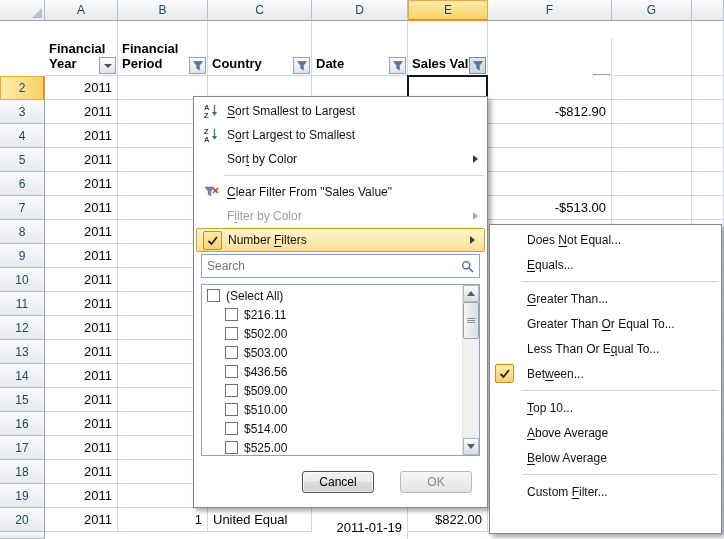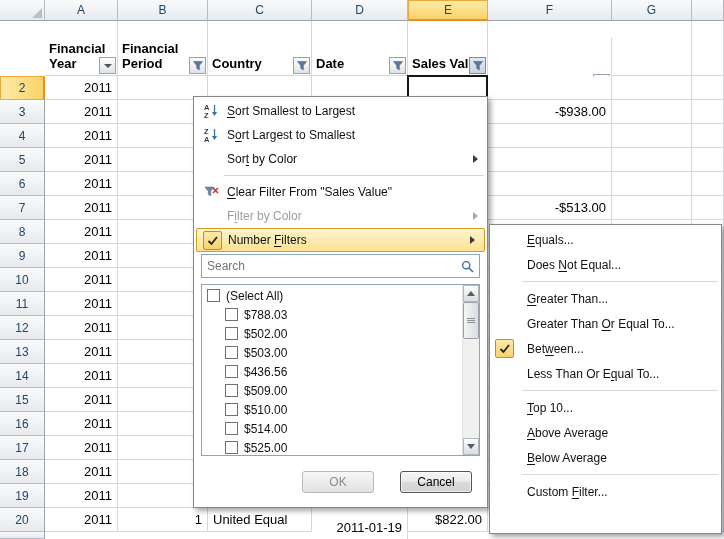--- a/index.html
+++ b/index.html
@@ -155,21 +155,21 @@
     <div class="cell right" style="left: 408px; top: 76px; width: 80px; height: 24px;"></div>
     <div class="cell right" style="left: 488px; top: 76px; width: 124px; height: 24px;"></div>
     <div class="cell right" style="left: 612px; top: 76px; width: 80px; height: 24px;"></div>
     <div class="cell right" style="left: 692px; top: 76px; width: 32px; height: 24px;"></div>
     <div class="rowhead" style="left: 0px; top: 100px; width: 45px; height: 24px;">3</div>
     <div class="cell right" style="left: 45px; top: 100px; width: 73px; height: 24px;">2011</div>
     <div class="cell right" style="left: 118px; top: 100px; width: 90px; height: 24px;"></div>
     <div class="cell" style="left: 208px; top: 100px; width: 104px; height: 24px;"></div>
     <div class="cell right" style="left: 312px; top: 100px; width: 96px; height: 24px;"></div>
     <div class="cell right" style="left: 408px; top: 100px; width: 80px; height: 24px;"></div>
-    <div class="cell right" style="left: 488px; top: 100px; width: 124px; height: 24px;">-$938.00</div>
+    <div class="cell right" style="left: 488px; top: 100px; width: 124px; height: 24px;">-$812.90</div>
     <div class="cell right" style="left: 612px; top: 100px; width: 80px; height: 24px;"></div>
     <div class="cell right" style="left: 692px; top: 100px; width: 32px; height: 24px;"></div>
     <div class="rowhead" style="left: 0px; top: 124px; width: 45px; height: 24px;">4</div>
     <div class="cell right" style="left: 45px; top: 124px; width: 73px; height: 24px;">2011</div>
     <div class="cell right" style="left: 118px; top: 124px; width: 90px; height: 24px;"></div>
     <div class="cell" style="left: 208px; top: 124px; width: 104px; height: 24px;"></div>
     <div class="cell right" style="left: 312px; top: 124px; width: 96px; height: 24px;"></div>
     <div class="cell right" style="left: 408px; top: 124px; width: 80px; height: 24px;"></div>
     <div class="cell right" style="left: 488px; top: 124px; width: 124px; height: 24px;"></div>
     <div class="cell right" style="left: 612px; top: 124px; width: 80px; height: 24px;"></div>
@@ -390,21 +390,21 @@
   </div>
 
   <div id="fm-list">
     <div id="fm-listitems">
         <div class="li">
           <div class="cb"></div>
           <div class="cbl">(Select All)</div>
         </div>
         <div class="li val">
           <div class="cb"></div>
-          <div class="cbl">$788.03</div>
+          <div class="cbl">$216.11</div>
         </div>
         <div class="li val">
           <div class="cb"></div>
           <div class="cbl">$502.00</div>
         </div>
         <div class="li val">
           <div class="cb"></div>
           <div class="cbl">$503.00</div>
         </div>
         <div class="li val">
@@ -435,51 +435,51 @@
       <div class="sb-thumb">
           <span class="grip"></span>
         </div>
       <div class="sb-btn down">
           <span class="tri-down2"></span>
         </div>
     </div>
   </div>
 
   <div id="fm-btnrow">
+    <button id="cancel-btn" class="wbtn">Cancel</button>
     <button id="ok-btn" class="wbtn" disabled="">OK</button>
-    <button id="cancel-btn" class="wbtn">Cancel</button>
   </div>
 </div>
 
 <div id="number-submenu">
   <div id="sm-items">
       <div class="smi">
+        <div class="mlabel">Does <u>N</u>ot Equal...</div>
+      </div>
+      <div class="smi">
         <div class="mlabel"><u>E</u>quals...</div>
       </div>
-      <div class="smi">
-        <div class="mlabel">Does <u>N</u>ot Equal...</div>
-      </div>
       <div class="smsep"></div>
       <div class="smi">
         <div class="mlabel"><u>G</u>reater Than...</div>
       </div>
       <div class="smi">
         <div class="mlabel">Greater Than <u>O</u>r Equal To...</div>
+      </div>
+      <div class="smi">
+        <div class="mlabel">Less Than Or E<u>q</u>ual To...</div>
       </div>
       <div class="smi">
         <div class="mcheck">
           <svg width="13" height="13" viewBox="0 0 13 13">
             <path d="M2.5 7 L5.5 10 L11 3" fill="none" stroke="#222" stroke-width="1.8"></path>
           </svg>
         </div>
         <div class="mlabel">Bet<u>w</u>een...</div>
       </div>
-      <div class="smi">
-        <div class="mlabel">Less Than Or E<u>q</u>ual To...</div>
-      </div>
       <div class="smsep"></div>
       <div class="smi">
         <div class="mlabel"><u>T</u>op 10...</div>
       </div>
       <div class="smi">
         <div class="mlabel"><u>A</u>bove Average</div>
       </div>
       <div class="smi">
         <div class="mlabel"><u>B</u>elow Average</div>
       </div>

